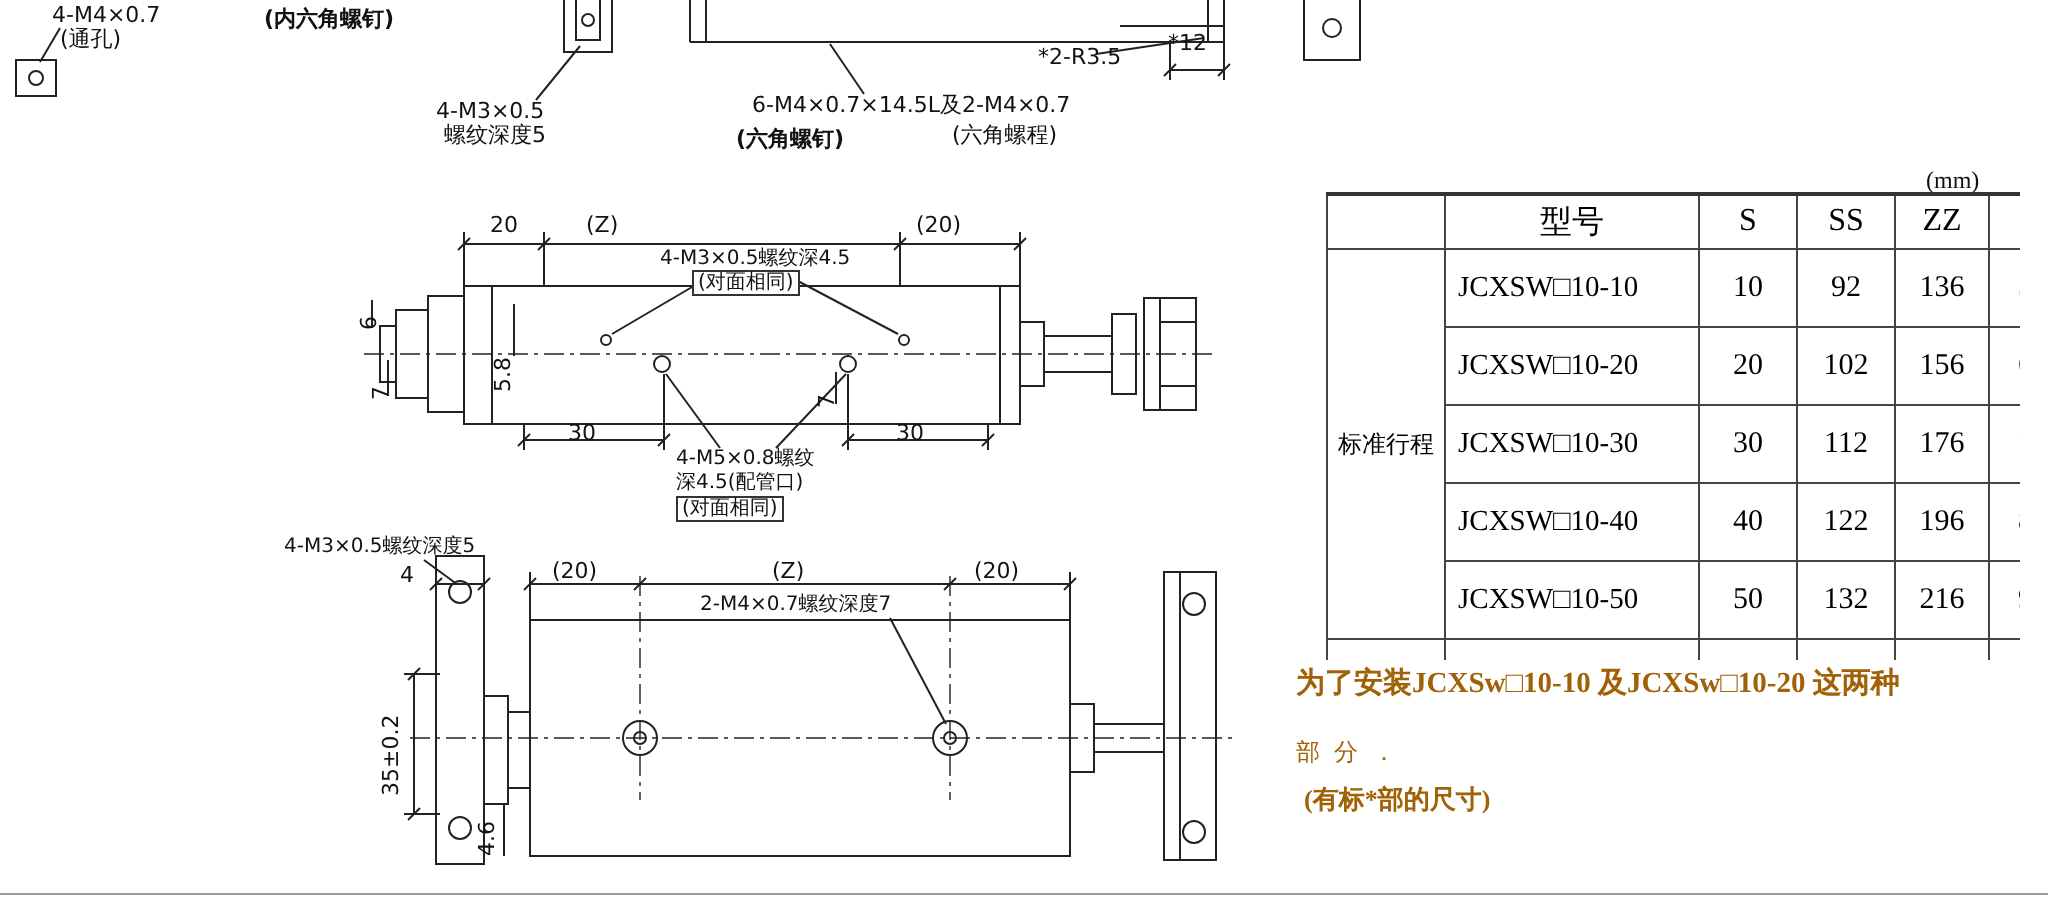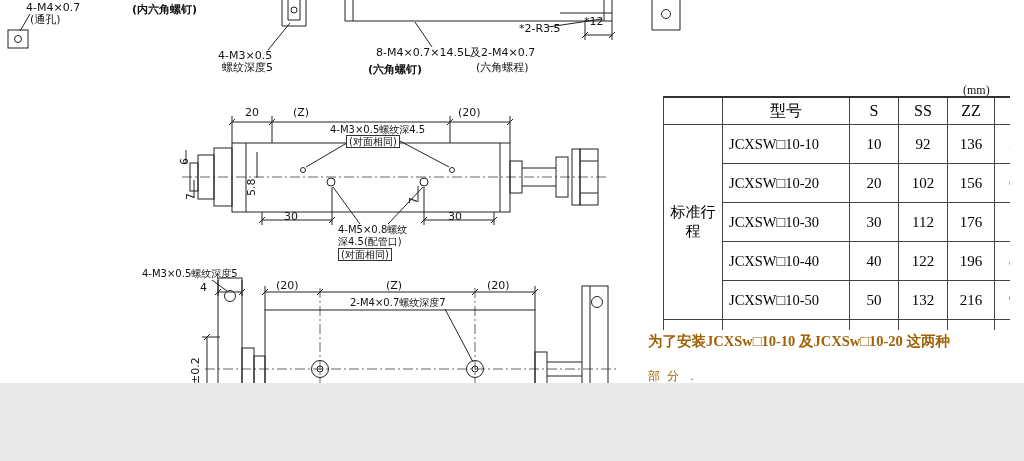--- a/index.html
+++ b/index.html
@@ -1,17 +1,17 @@
 <!DOCTYPE html>
 <html><head>
 <meta charset="utf-8">
 <style>
   html,body { margin:0; padding:0; background:#e9e9e9; }
   #page {
-    position:relative; width:1024px; height:383px;
+    position:relative; width:1024px; height:461px;
     background:#ffffff; overflow:hidden;
     font-family:"DejaVu Sans", sans-serif; color:#111;
   }
   svg.drawing { position:absolute; left:0; top:0; }
   .label {
     position:absolute; font-size:11px; line-height:1.1;
     white-space:nowrap; color:#121212;
     font-family:"DejaVu Sans", sans-serif;
   }
   .label.small { font-size:10px; }
@@ -31,21 +31,21 @@
     border-top:2px solid #333;
   }
   table.spec th, table.spec td {
     border:1px solid #444; text-align:center; vertical-align:middle;
     padding:1px 2px; overflow:hidden;
   }
   table.spec th { font-weight:normal; font-size:16px; height:24px; }
   table.spec tr.data { height:39px; }
   table.spec td.model { font-size:14.5px; text-align:left; padding-left:6px; word-break:break-all; }
   table.spec td.num   { font-size:15px; }
-  table.spec td.stub  { font-size:15px; width:54px; }
+  table.spec td.stub  { font-size:12px; width:54px; }
   .unit-note { position:absolute; font-size:12px; font-family:"Liberation Serif", serif; }
 
   
   .note { position:absolute; font-family:"Liberation Serif", serif; color:#a16207; white-space:nowrap; }
   .note.n1 { font-size:14.5px; font-weight:600; }
   .note.n2 { font-size:12px; letter-spacing:1.5px; }
   .note.n3 { font-size:12px; letter-spacing:2px; }
   .note.n4 { font-size:13px; font-weight:bold; }
 </style>
 </head>
@@ -199,21 +199,21 @@
     </g>
 
     <line x1="0" y1="447" x2="1024" y2="447" stroke="#999"></line>
   </svg>
 
   <div class="label" style="left:26px;top:2px">4-M4×0.7</div>
   <div class="label" style="left:30px;top:14px">(通孔)</div>
   <div class="label bold" style="left:132px;top:4px">(内六角螺钉)</div>
   <div class="label" style="left:218px;top:50px">4-M3×0.5</div>
   <div class="label" style="left:222px;top:62px">螺纹深度5</div>
-  <div class="label" style="left:376px;top:47px">8-M4×0.7×14.5L及2-M4×0.7</div>
+  <div class="label" style="left:376px;top:47px">6-M4×0.7×14.5L及2-M4×0.7</div>
   <div class="label bold" style="left:368px;top:64px">(六角螺钉)</div>
   <div class="label" style="left:476px;top:62px">(六角螺程)</div>
   <div class="label" style="left:519px;top:23px">*2-R3.5</div>
   <div class="label" style="left:584px;top:16px">*12</div>
 
   <div class="label" style="left:245px;top:107px">20</div>
   <div class="label" style="left:293px;top:107px">(Z)</div>
   <div class="label" style="left:458px;top:107px">(20)</div>
   <div class="label small" style="left:330px;top:124px">4-M3×0.5螺纹深4.5</div>
   <div class="label small boxed" style="left:346px;top:135px">(对面相同)</div>

